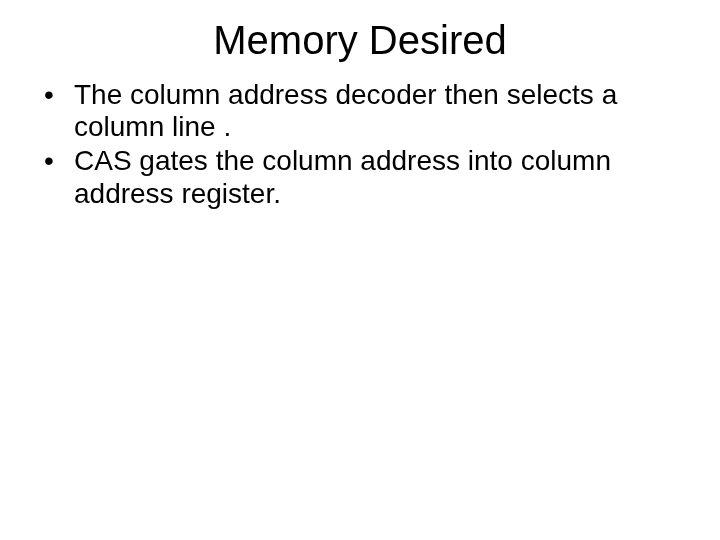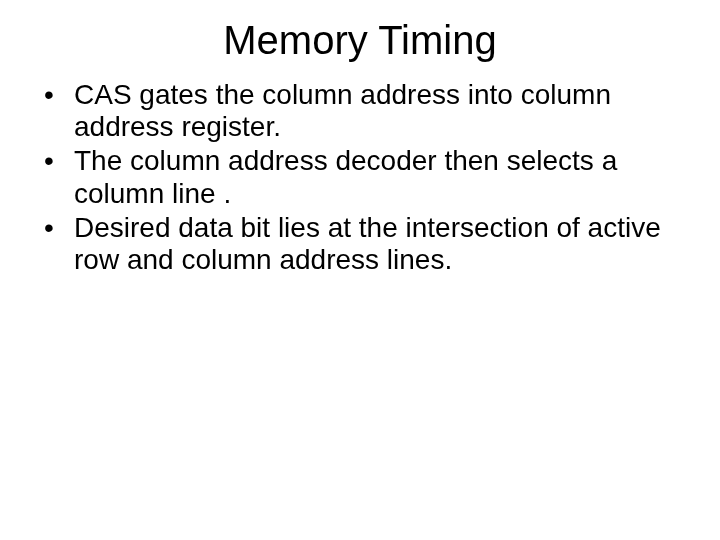--- a/index.html
+++ b/index.html
@@ -48,19 +48,18 @@
     font-size: 0.65em;
     vertical-align: baseline;
     position: relative;
     bottom: -0.25em;
   }
 </style>
 </head>
 <body>
 
 <div class="slide">
-  <h1 class="title">Memory Timing</h1>
+  <h1 class="title">Memory Desired</h1>
   <ul class="body">
+    <li><span>The column address decoder then selects a column line .</span></li>
     <li><span>CAS gates the column address into column address register.</span></li>
-    <li><span>The column address decoder then selects a column line .</span></li>
-    <li><span>Desired data bit lies at the intersection of active row and column address lines.</span></li>
   </ul>
 </div>
 
 </body></html>

